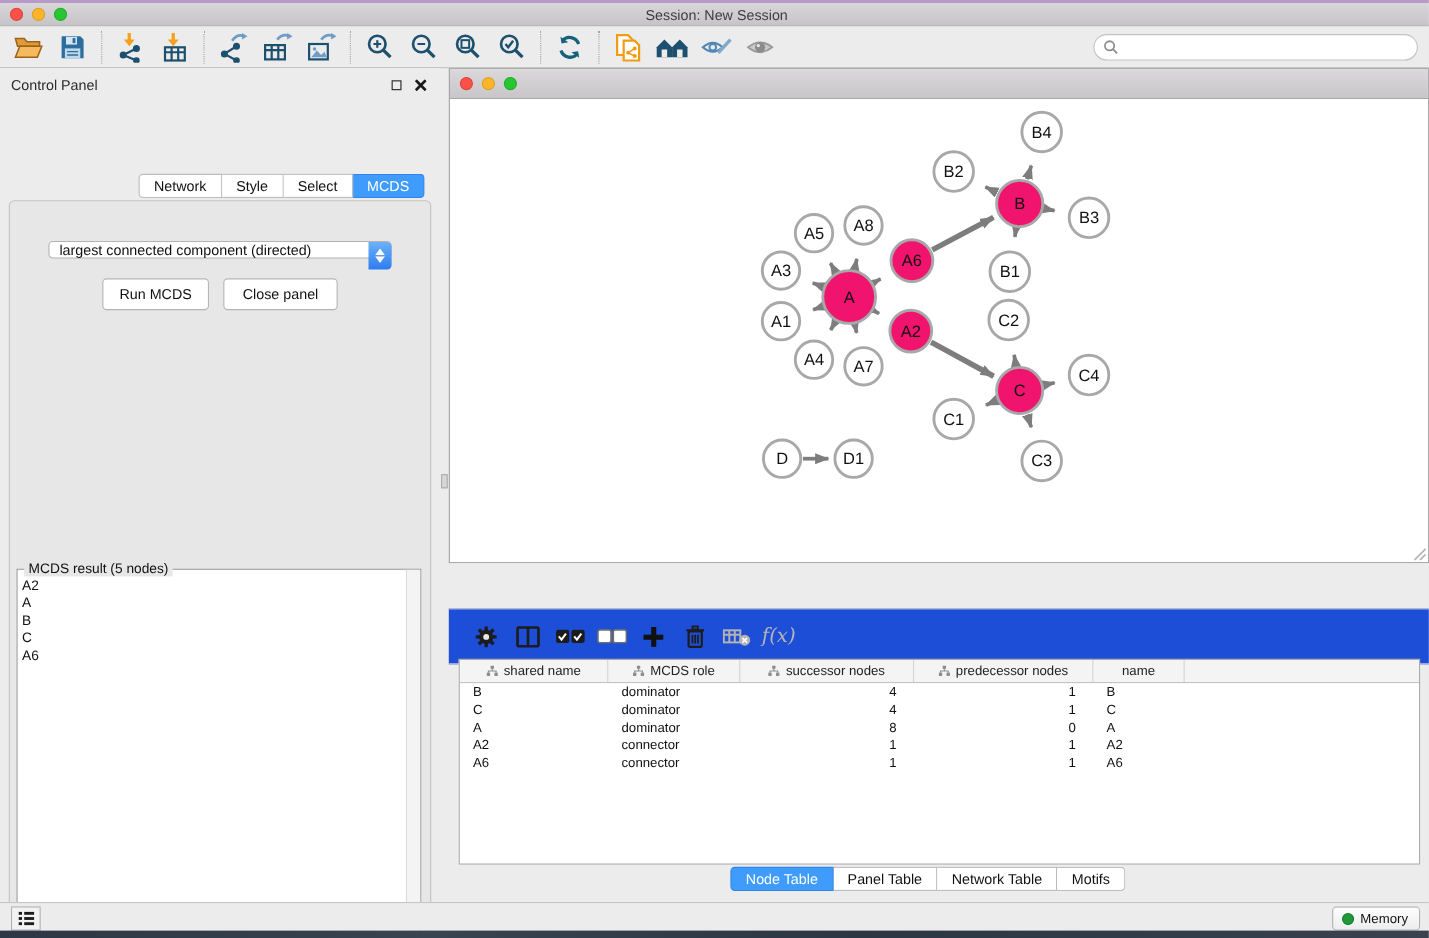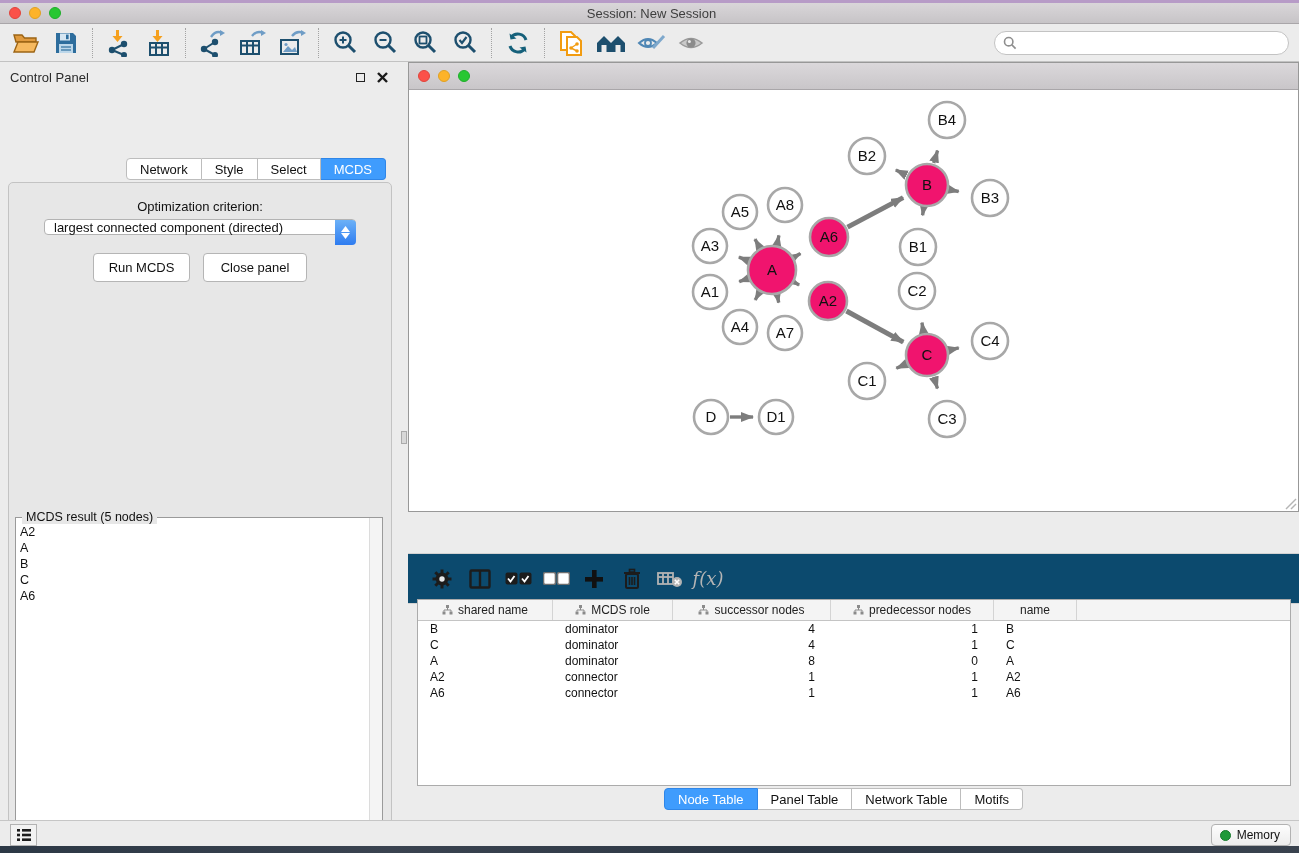--- a/index.html
+++ b/index.html
@@ -75,21 +75,21 @@
   #nw-title { position:absolute; left:0; right:0; text-align:center; font-size:13px; color:#3a3a3a; }
   #network-canvas { position:absolute; left:0; top:27px; width:889px; height:421px; background:#fff; }
   #nw-resize { position:absolute; right:1px; bottom:1px; }
 
   .grip { background:#d8d8d8; border:1px solid #aaa; }
   #v-grip { left:401px; top:431px; width:6px; height:13px; }
   #h-grip { left:845px; top:513px; width:13px; height:6px; }
 
   
   #table-panel { left:408px; top:512px; width:891px; height:308px; background:#ececec; }
-  #tp-toolbar { position:absolute; left:0; top:41px; width:891px; height:51px; background:#0c4a6e;
+  #tp-toolbar { position:absolute; left:0; top:41px; width:891px; height:51px; background:#1d4ed8;
     border-top:1px solid #d2d2d2; border-bottom:1px solid #d2d2d2;
     display:flex; align-items:center; padding-left:15px; }
   .tp-btn { width:38px; height:32px; display:flex; align-items:center; justify-content:center; }
 
   #node-table { position:absolute; left:9px; top:87px; width:874px; height:187px; background:#fff;
     border:1px solid #ababab; overflow:hidden; }
   #table-header { display:flex; height:21px; background:#f4f4f4; border-bottom:1px solid #c4c4c4; }
   .th-cell { display:flex; align-items:center; justify-content:center; gap:5px;
     border-right:1px solid #d4d4d4; font-size:12px; color:#222; position:relative; }
   .th-cell:last-child { border-right:none; }
@@ -288,21 +288,20 @@
       </svg>
     </span>
   </div>
   <div id="cp-tabs">
       <div class="seg-tab">Network</div>
       <div class="seg-tab">Style</div>
       <div class="seg-tab">Select</div>
       <div class="seg-tab selected">MCDS</div>
     </div>
   <div id="cp-content">
-    <div id="opt-label">Optimization criterion:</div>
     <div id="criterion-select">
       <span class="sel-text">largest connected component (directed)</span>
       <span class="stepper">
         <svg width="9" height="6" viewBox="0 0 9 6">
             <path d="M4.5 0L9 6H0z" fill="#fff"></path>
           </svg>
         <svg width="9" height="6" viewBox="0 0 9 6">
             <path d="M4.5 6L0 0h9z" fill="#fff"></path>
           </svg>
       </span>

